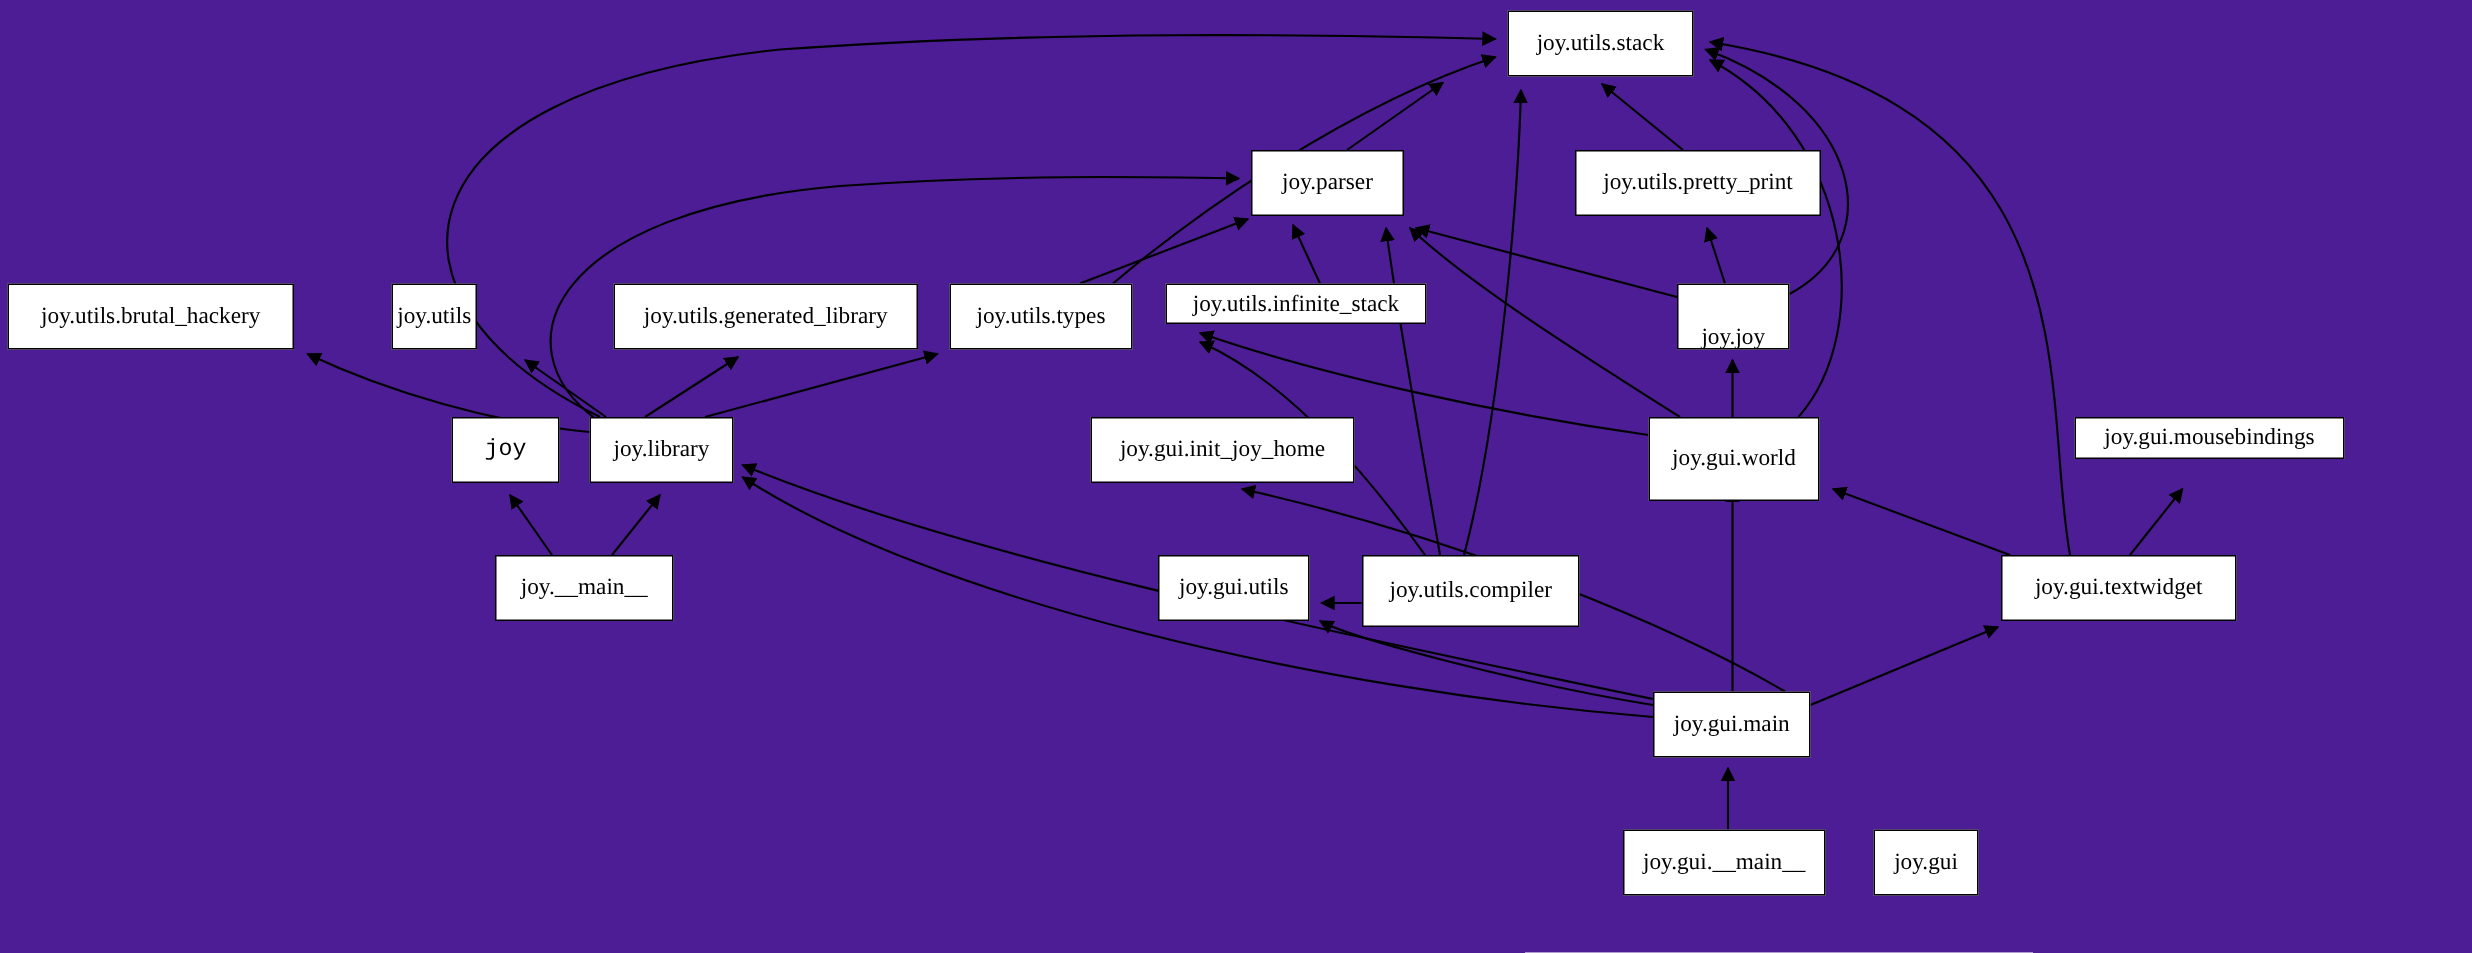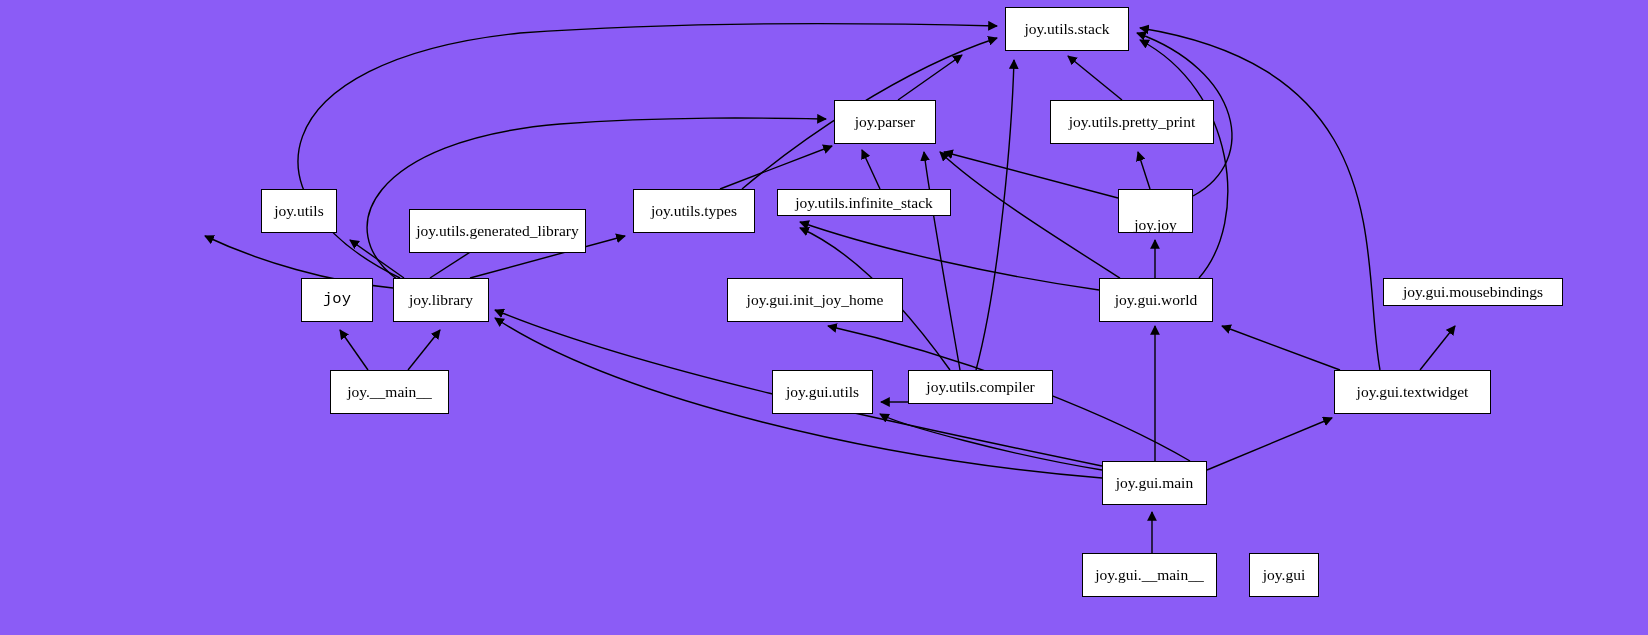--- a/index.html
+++ b/index.html
@@ -4,21 +4,21 @@
 <style>
   html, body {
     margin: 0;
     padding: 0;
     background: #ffffff;
   }
   #canvas {
     position: relative;
     width: 1648px;
     height: 635px;
-    background: #8b5cf6;
+    background: #4c1d95;
     overflow: hidden;
     font-family: "Liberation Serif", "DejaVu Serif", serif;
   }
   #edge-layer {
     position: absolute;
     left: 0;
     top: 0;
     width: 1648px;
     height: 635px;
     pointer-events: none;
@@ -128,24 +128,27 @@
 
   <div class="node" style="left:1005px; top:7px; width:124px; height:44px;">
     <span class="node-label">joy.utils.stack</span>
   </div>
   <div class="node" style="left:1050px; top:100px; width:164px; height:44px;">
     <span class="node-label">joy.utils.pretty_print</span>
   </div>
   <div class="node" style="left:834px; top:100px; width:102px; height:44px;">
     <span class="node-label">joy.parser</span>
   </div>
-  <div class="node" style="left:261px; top:189px; width:76px; height:44px;align-items:center;">
+  <div class="node" style="left:5px; top:189px; width:191px; height:44px;">
+    <span class="node-label">joy.utils.brutal_hackery</span>
+  </div>
+  <div class="node" style="left:261px; top:189px; width:57px; height:44px;align-items:center;">
     <span class="node-label">joy.utils</span>
   </div>
-  <div class="node" style="left:409px; top:189px; width:177px; height:44px;margin-top:20px;">
+  <div class="node" style="left:409px; top:189px; width:203px; height:44px;">
     <span class="node-label">joy.utils.generated_library</span>
   </div>
   <div class="node" style="left:633px; top:189px; width:122px; height:44px;">
     <span class="node-label">joy.utils.types</span>
   </div>
   <div class="node" style="left:777px; top:189px; width:174px; height:27px;">
     <span class="node-label">joy.utils.infinite_stack</span>
   </div>
   <div class="node" style="left:1118px; top:189px; width:75px; height:44px;align-items:flex-end;">
     <span class="node-label">joy.joy</span>
@@ -155,30 +158,30 @@
   </div>
   <div class="node" style="left:301px; top:278px; width:72px; height:44px;font-family:Liberation Mono, monospace;">
     <span class="node-label">joy</span>
   </div>
   <div class="node" style="left:393px; top:278px; width:96px; height:44px;">
     <span class="node-label">joy.library</span>
   </div>
   <div class="node" style="left:727px; top:278px; width:176px; height:44px;">
     <span class="node-label">joy.gui.init_joy_home</span>
   </div>
-  <div class="node" style="left:1099px; top:278px; width:114px; height:44px;">
+  <div class="node" style="left:1099px; top:278px; width:114px; height:56px;">
     <span class="node-label">joy.gui.world</span>
   </div>
   <div class="node" style="left:330px; top:370px; width:119px; height:44px;">
     <span class="node-label">joy.__main__</span>
   </div>
   <div class="node" style="left:772px; top:370px; width:101px; height:44px;">
     <span class="node-label">joy.gui.utils</span>
   </div>
-  <div class="node" style="left:908px; top:370px; width:145px; height:34px;">
+  <div class="node" style="left:908px; top:370px; width:145px; height:48px;">
     <span class="node-label">joy.utils.compiler</span>
   </div>
   <div class="node" style="left:1334px; top:370px; width:157px; height:44px;">
     <span class="node-label">joy.gui.textwidget</span>
   </div>
   <div class="node" style="left:1102px; top:461px; width:105px; height:44px;">
     <span class="node-label">joy.gui.main</span>
   </div>
   <div class="node" style="left:1082px; top:553px; width:135px; height:44px;">
     <span class="node-label">joy.gui.__main__</span>

